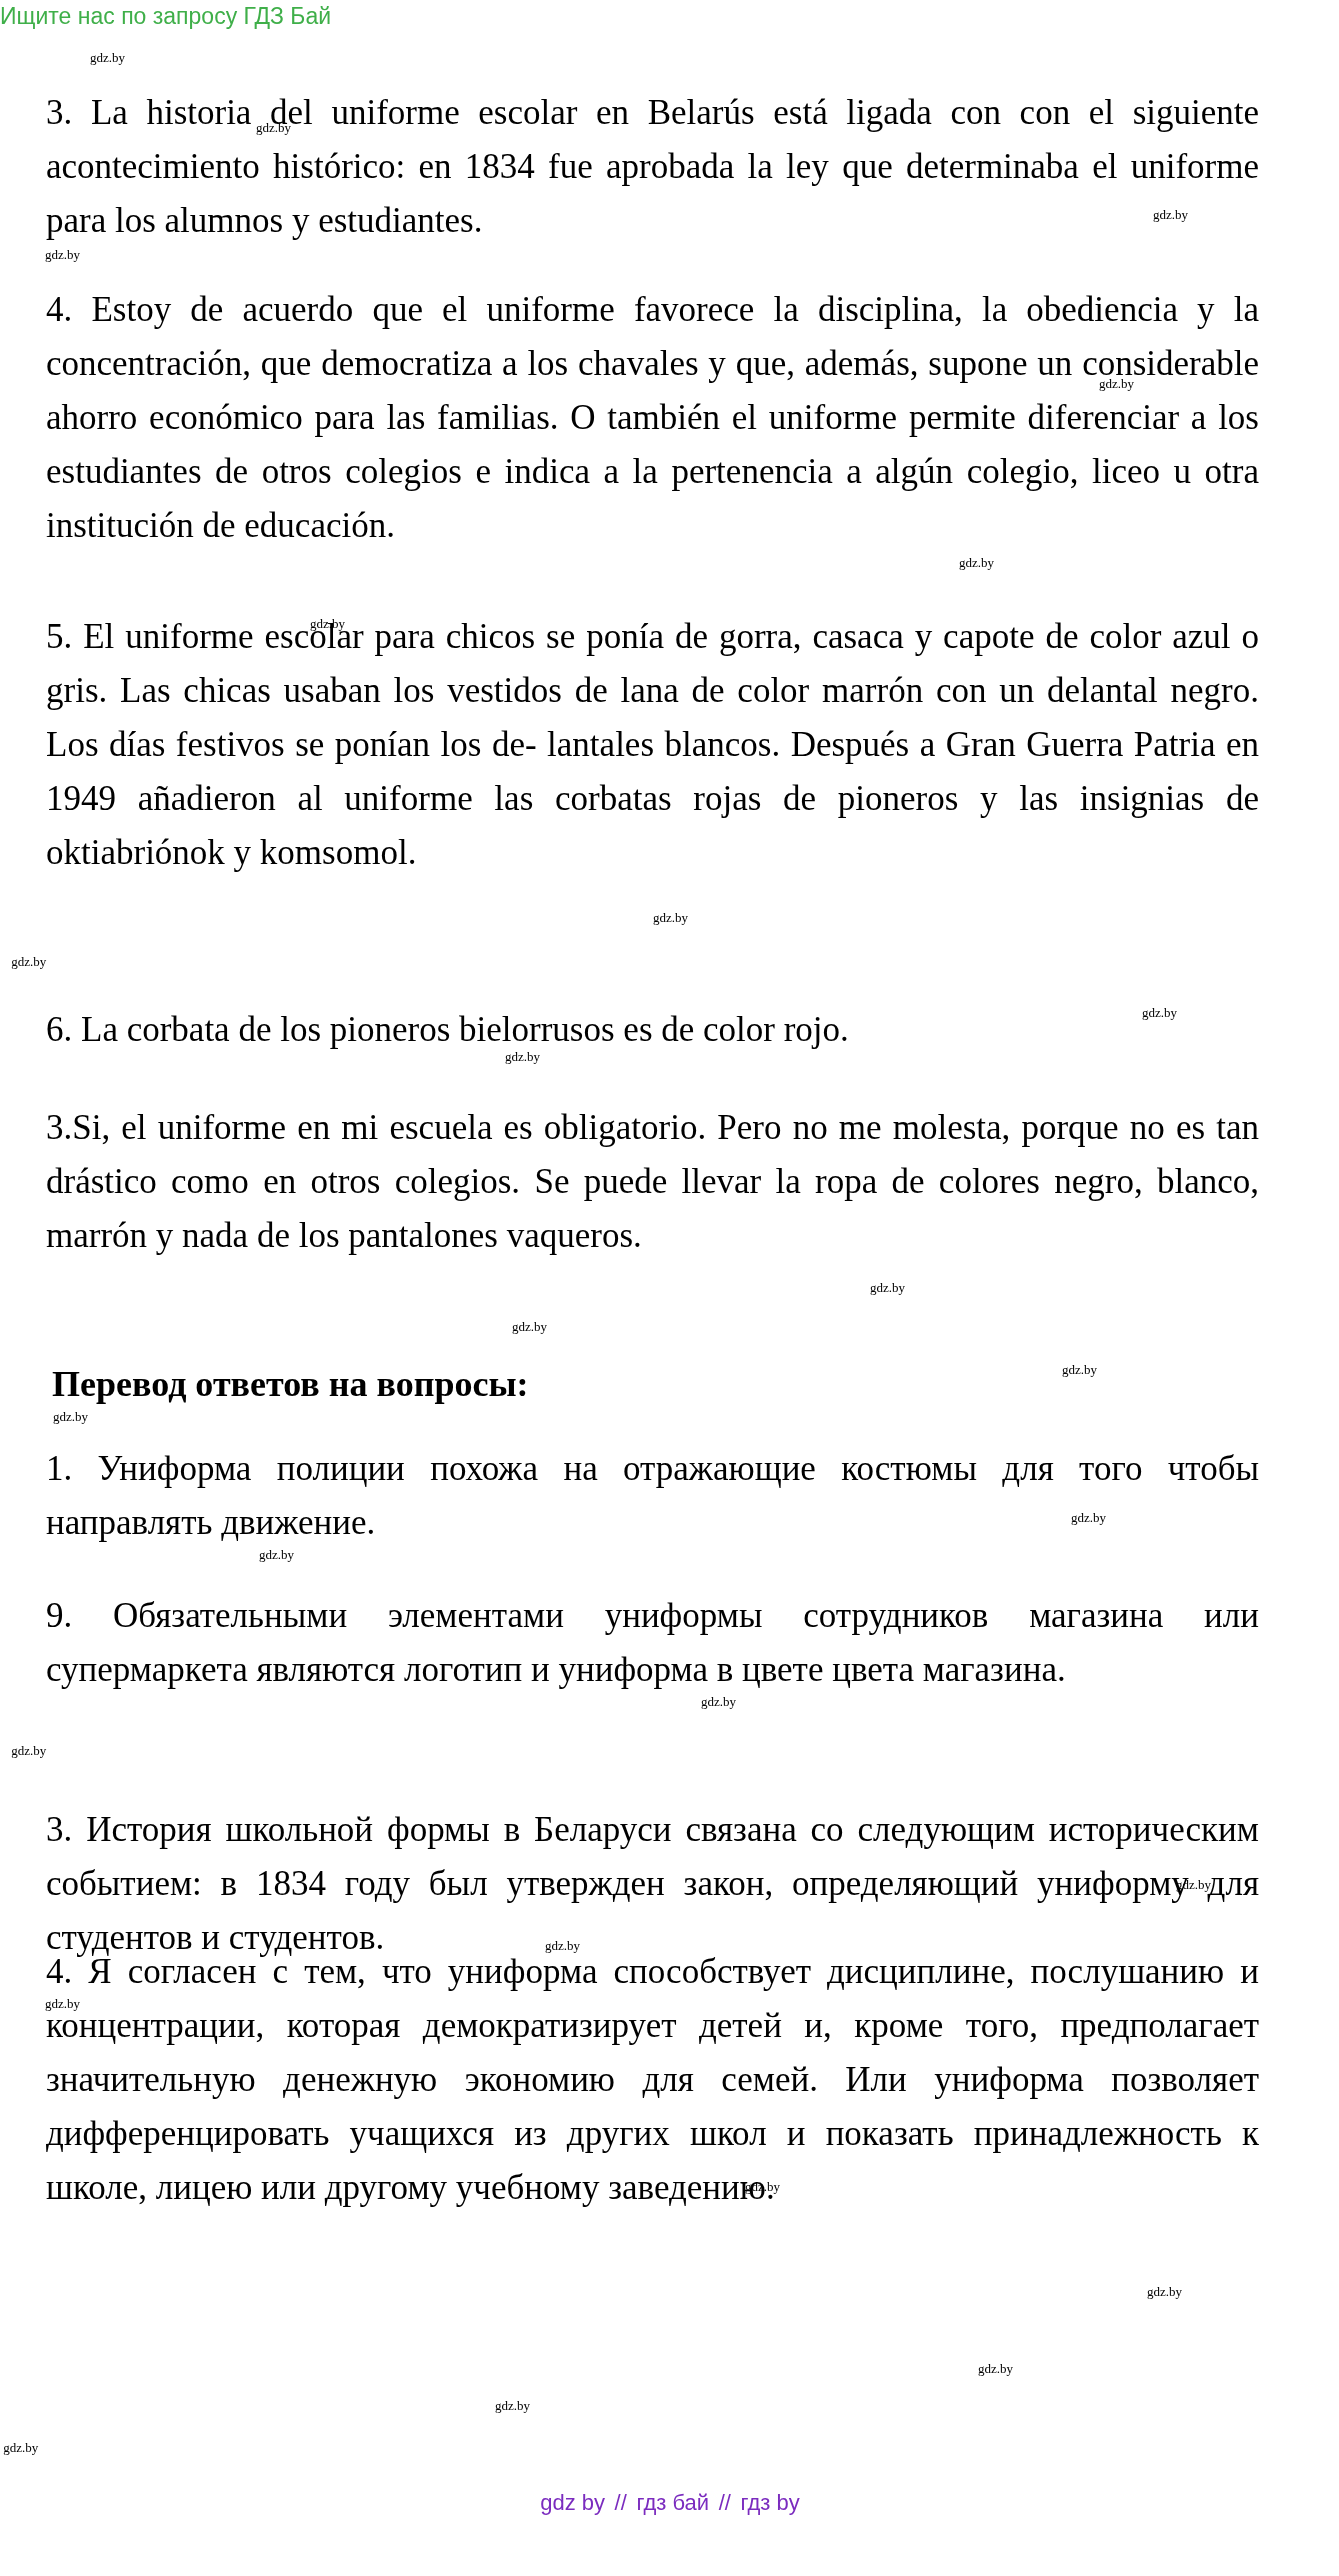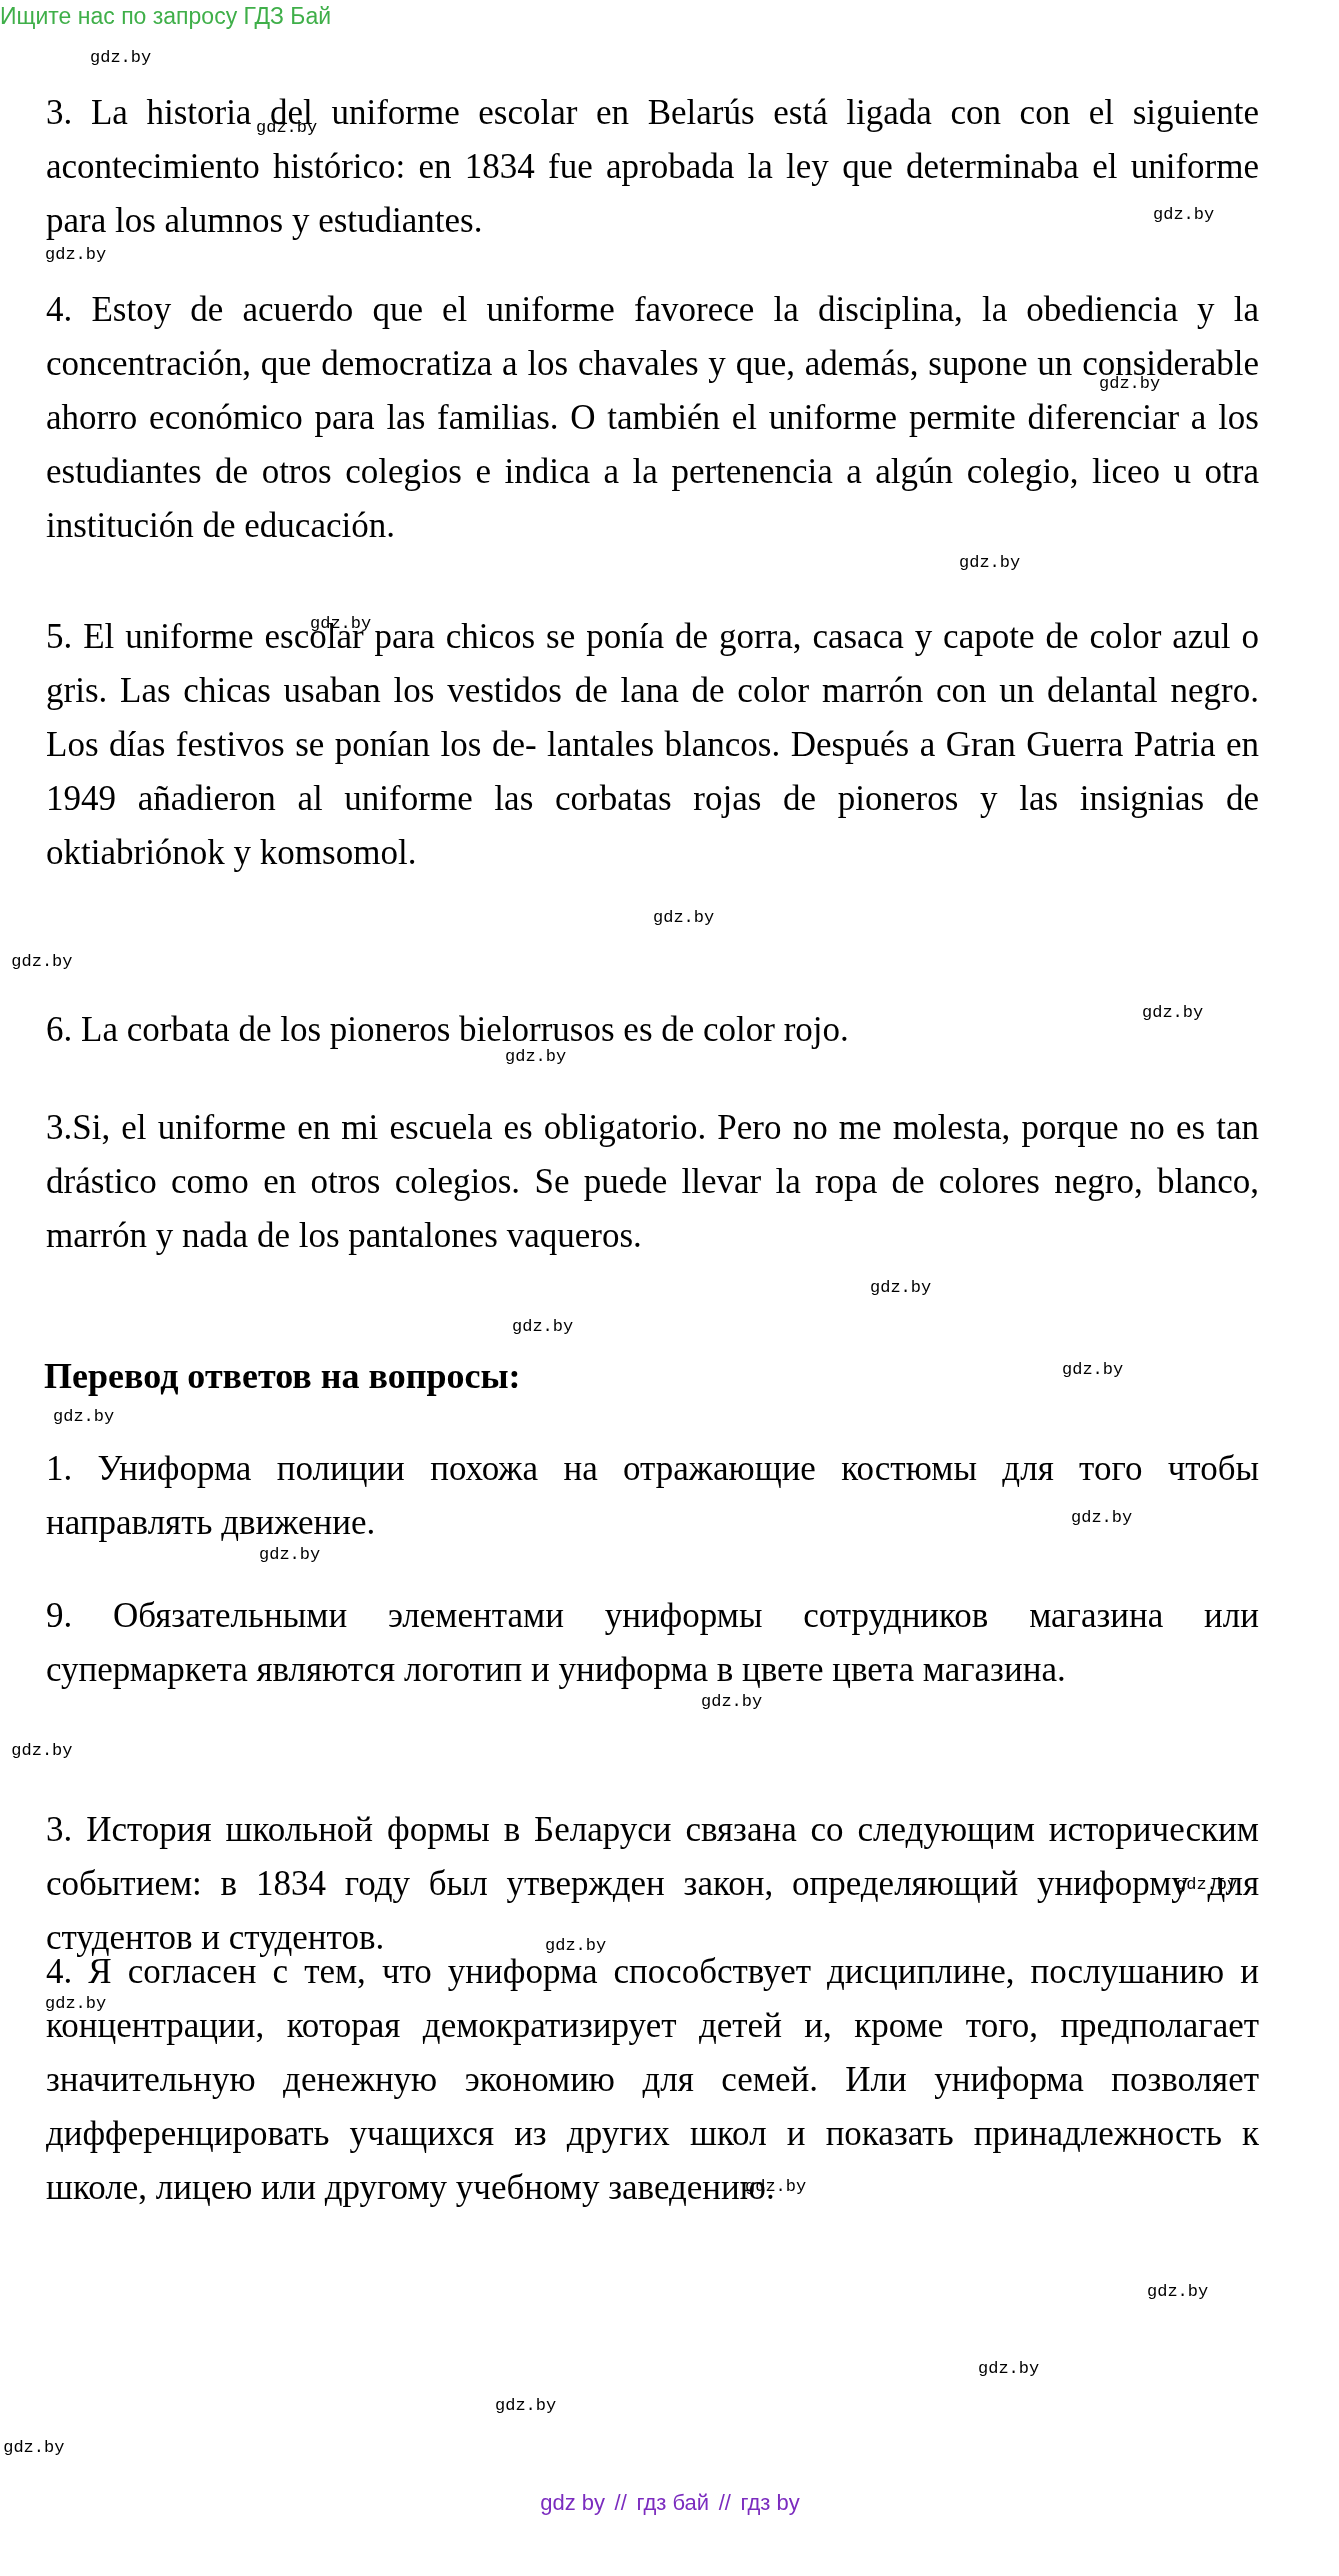--- a/index.html
+++ b/index.html
@@ -34,31 +34,31 @@
     margin: 6px;
     font-size: 35px;
     line-height: 54px;
     text-align: justify;
     color: #000000;
   }
   .heading {
     position: absolute;
     left: 40px;
     width: 1213px;
-    margin: 4px;
+    margin: 12px;
     font-size: 36px;
     line-height: 54px;
     font-weight: bold;
     text-align: left;
     color: #000000;
   }
   .wm {
     position: absolute;
-    font-family: Liberation Mono, monospace;
-    font-size: 17px;
+    font-family: Liberation Serif, serif;
+    font-size: 13px;
     line-height: 21px;
     color: #000000;
     white-space: nowrap;
   }
   .footer {
     position: absolute;
     top: 2490px;
     left: 0;
     width: 100%;
     text-align: center;

